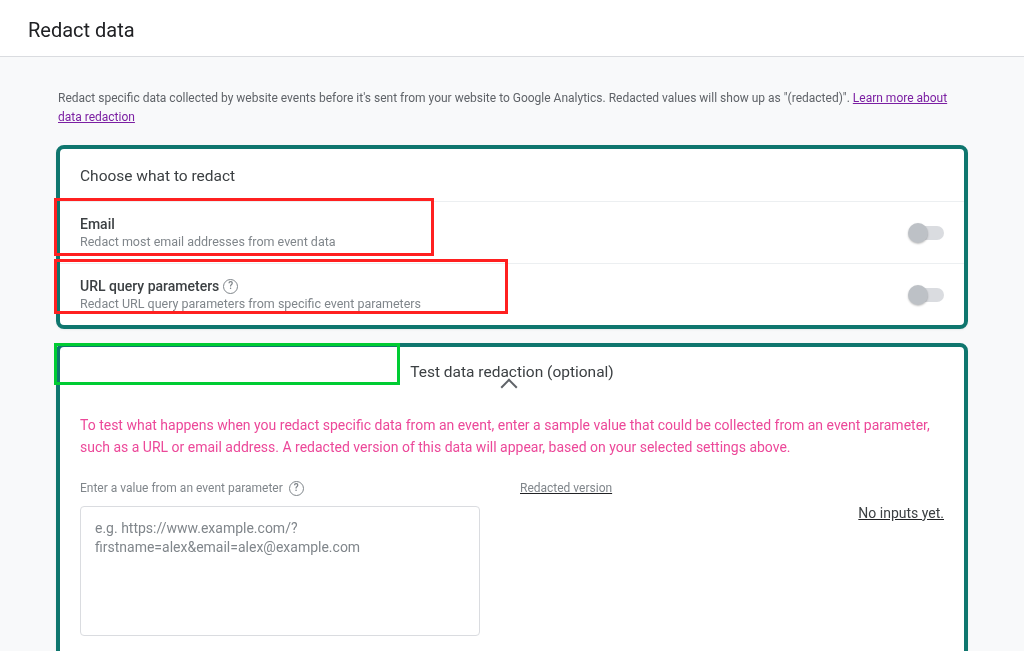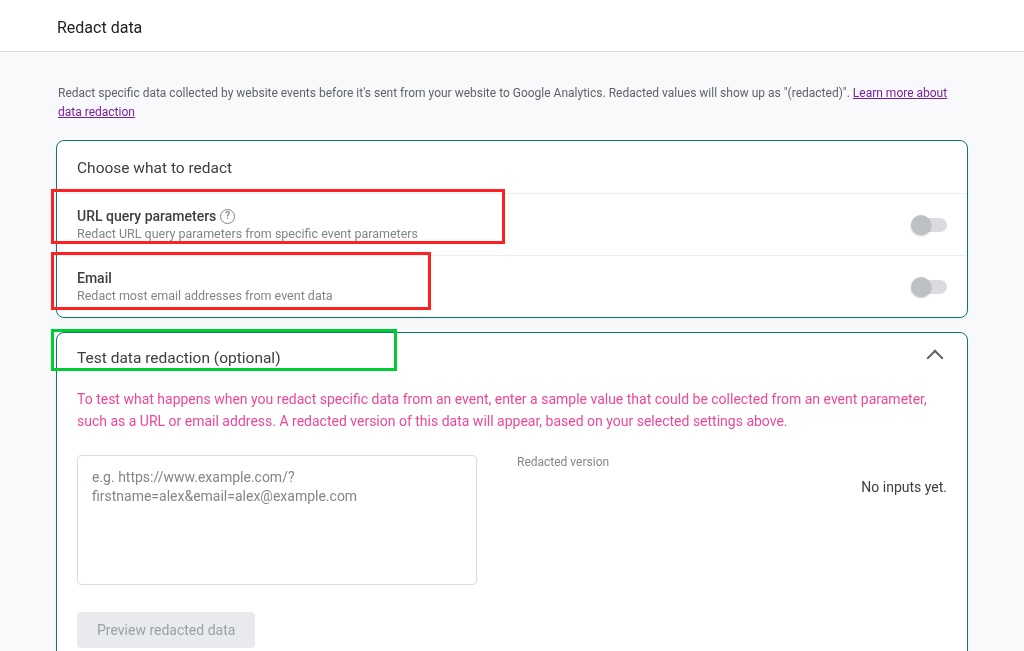--- a/index.html
+++ b/index.html
@@ -7,24 +7,23 @@
       font-family: 'Google Sans', Roboto, Arial, sans-serif;
       background: #fff;
       color: #202124;
       font-size: 14px;
     }
     .header {
       padding: 18px 28px 14px;
       border-bottom: 1px solid #dadce0;
     }
     .header-title {
-      font-size: 16px;
+      font-size: 20px;
       font-weight: 400;
       color: #202124;
-      margin-left: 29px;
     }
     .page-body {
       background: #f8f9fa;
       min-height: 600px;
       padding-top: 32px;
     }
     .content {
       max-width: 912px;
       margin: 0 auto;
     }
@@ -35,21 +34,21 @@
       margin-bottom: 18px;
       padding: 0 2px;
     }
     .intro a {
       color: #7b1fa2;
       text-decoration: underline;
     }
     .card {
       background: #fff;
       border-radius: 8px;
-      border: 1px solid #0f766e;
+      border: 4px solid #0f766e;
       box-shadow: 0 1px 2px rgba(60,64,67,0.08);
       overflow: visible;
     }
     .card + .card { margin-top: 14px; }
     .card-title {
       padding: 18px 20px 16px;
       font-size: 15.5px;
       color: #3c4043;
       font-weight: 400;
       border-bottom: 1px solid #eceff1;
@@ -138,20 +137,21 @@
       height: 42px;
       pointer-events: none;
     }
     
     .test-header {
       display: flex;
       align-items: center;
       justify-content: space-between;
       padding: 16px 20px 14px;
       position: relative;
+      flex-direction: column;
     }
     .test-title {
       font-size: 15.5px;
       color: #3c4043;
       font-weight: 400;
     }
     .chevron {
       width: 12px;
       height: 12px;
       border-right: 2px solid #5f6368;
@@ -167,21 +167,21 @@
       color: #ec4899;
       line-height: 1.55;
       margin-bottom: 22px;
       margin-top: 8px;
     }
     .test-columns {
       display: flex;
       gap: 40px;
     }
     .col-left { flex: 0 0 400px; }
-    .col-right { flex: 1; }
+    .col-right { flex: 1; text-decoration: underline; }
     .field-label {
       font-size: 12px;
       color: #80868b;
       margin-bottom: 10px;
       display: flex;
       align-items: center;
       gap: 6px;
     }
     textarea {
       width: 100%;
@@ -223,54 +223,58 @@
   <div class="content">
 
     <div class="intro">
       <span>Redact specific data collected by website events before it's sent from your website to Google Analytics. Redacted values will show up as "(redacted)". </span><a href="#">Learn more about data redaction</a>
     </div>
 
     <div class="card">
       <div class="card-title">Choose what to redact</div>
 
       <div class="row">
+        <div class="hl-red-email"></div>
+        <div class="row-text">
+          <div class="row-title">
+            <span>Email</span>
+          </div>
+          <div class="row-subtitle">Redact most email addresses from event data</div>
+        </div>
+        <div class="toggle"></div>
+      </div>
+
+      <div class="row">
         <div class="hl-red-url"></div>
         <div class="row-text">
           <div class="row-title">
             <span>URL query parameters</span>
             <span class="help-icon"></span>
           </div>
           <div class="row-subtitle">Redact URL query parameters from specific event parameters</div>
         </div>
         <div class="toggle"></div>
       </div>
-
-      <div class="row">
-        <div class="hl-red-email"></div>
-        <div class="row-text">
-          <div class="row-title">
-            <span>Email</span>
-          </div>
-          <div class="row-subtitle">Redact most email addresses from event data</div>
-        </div>
-        <div class="toggle"></div>
-      </div>
     </div>
 
     <div class="card">
       <div class="test-header">
         <div class="hl-green"></div>
         <div class="test-title">Test data redaction (optional)</div>
         <div class="chevron"></div>
       </div>
       <div class="test-body">
         <div class="test-desc">To test what happens when you redact specific data from an event, enter a sample value that could be collected from an event parameter, such as a URL or email address. A redacted version of this data will appear, based on your selected settings above.</div>
 
         <div class="test-columns">
           <div class="col-left">
+            <div class="field-label">
+              <span>Enter a value from an event parameter</span>
+              <span class="help-icon"></span>
+            </div>
             <textarea placeholder="e.g. https://www.example.com/?firstname=alex&amp;email=alex@example.com" style=""></textarea>
           </div>
           <div class="col-right">
             <div class="field-label">Redacted version</div>
             <div class="redacted-value">No inputs yet.</div>
           </div>
         </div>
 
         <button class="preview-btn" disabled="">Preview redacted data</button>
       </div>

